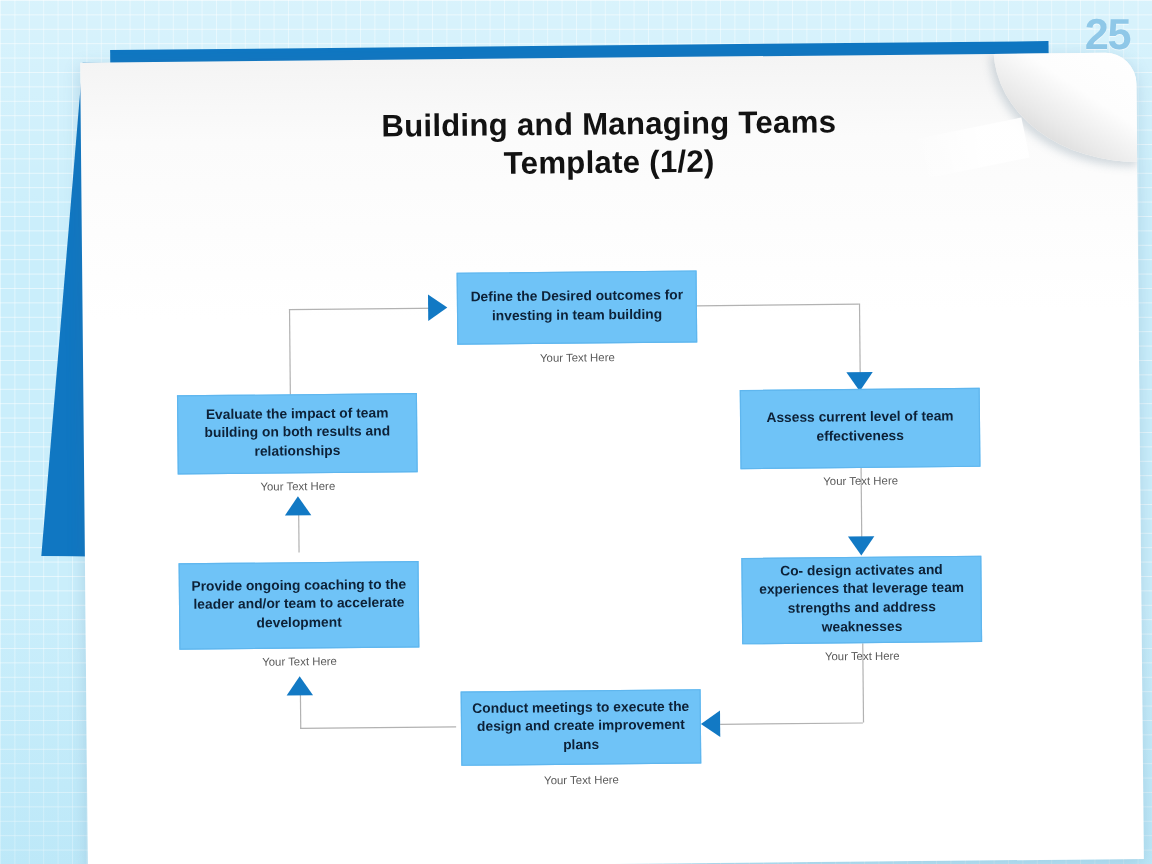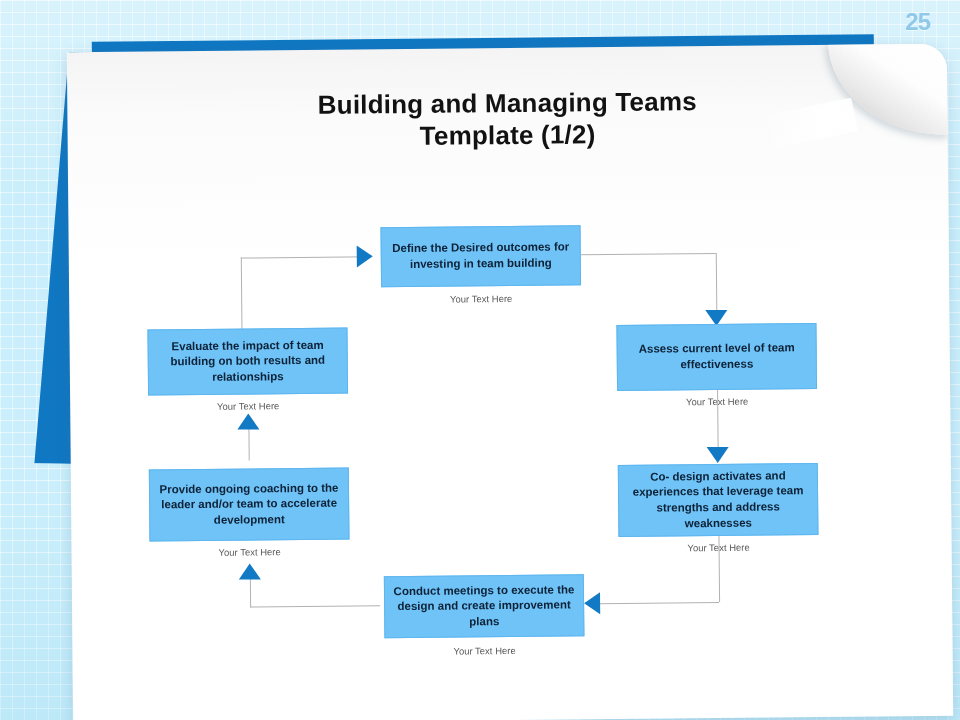--- a/index.html
+++ b/index.html
@@ -19,22 +19,22 @@
       linear-gradient(90deg, rgba(255,255,255,.45) 1px, transparent 1px);
     background-size:12px 12px, 12px 12px;
   }
   #bg-vignette{
     position:absolute;left:0;top:0;width:960px;height:720px;
     background:linear-gradient(180deg, rgba(255,255,255,.28) 0%, rgba(255,255,255,0) 28%, rgba(255,255,255,0) 70%, rgba(150,215,240,.25) 100%);
   }
 
   
   #page-number{
-    position:absolute;right:30px;top:8px;
-    font-size:24px;font-weight:bold;color:#8fc8e8;
+    position:absolute;right:18px;top:8px;
+    font-size:36px;font-weight:bold;color:#8fc8e8;
     letter-spacing:-1px;
     text-shadow:0 1px 0 rgba(255,255,255,.6);
   }
 
   
   .deco{position:absolute;}
   #deco-wedge{
     left:18px;top:52px;width:116px;height:412px;
     background:#1077c2;
     clip-path:polygon(42% 0%, 100% 0%, 74% 100%, 74% 100%, 16% 100%);

